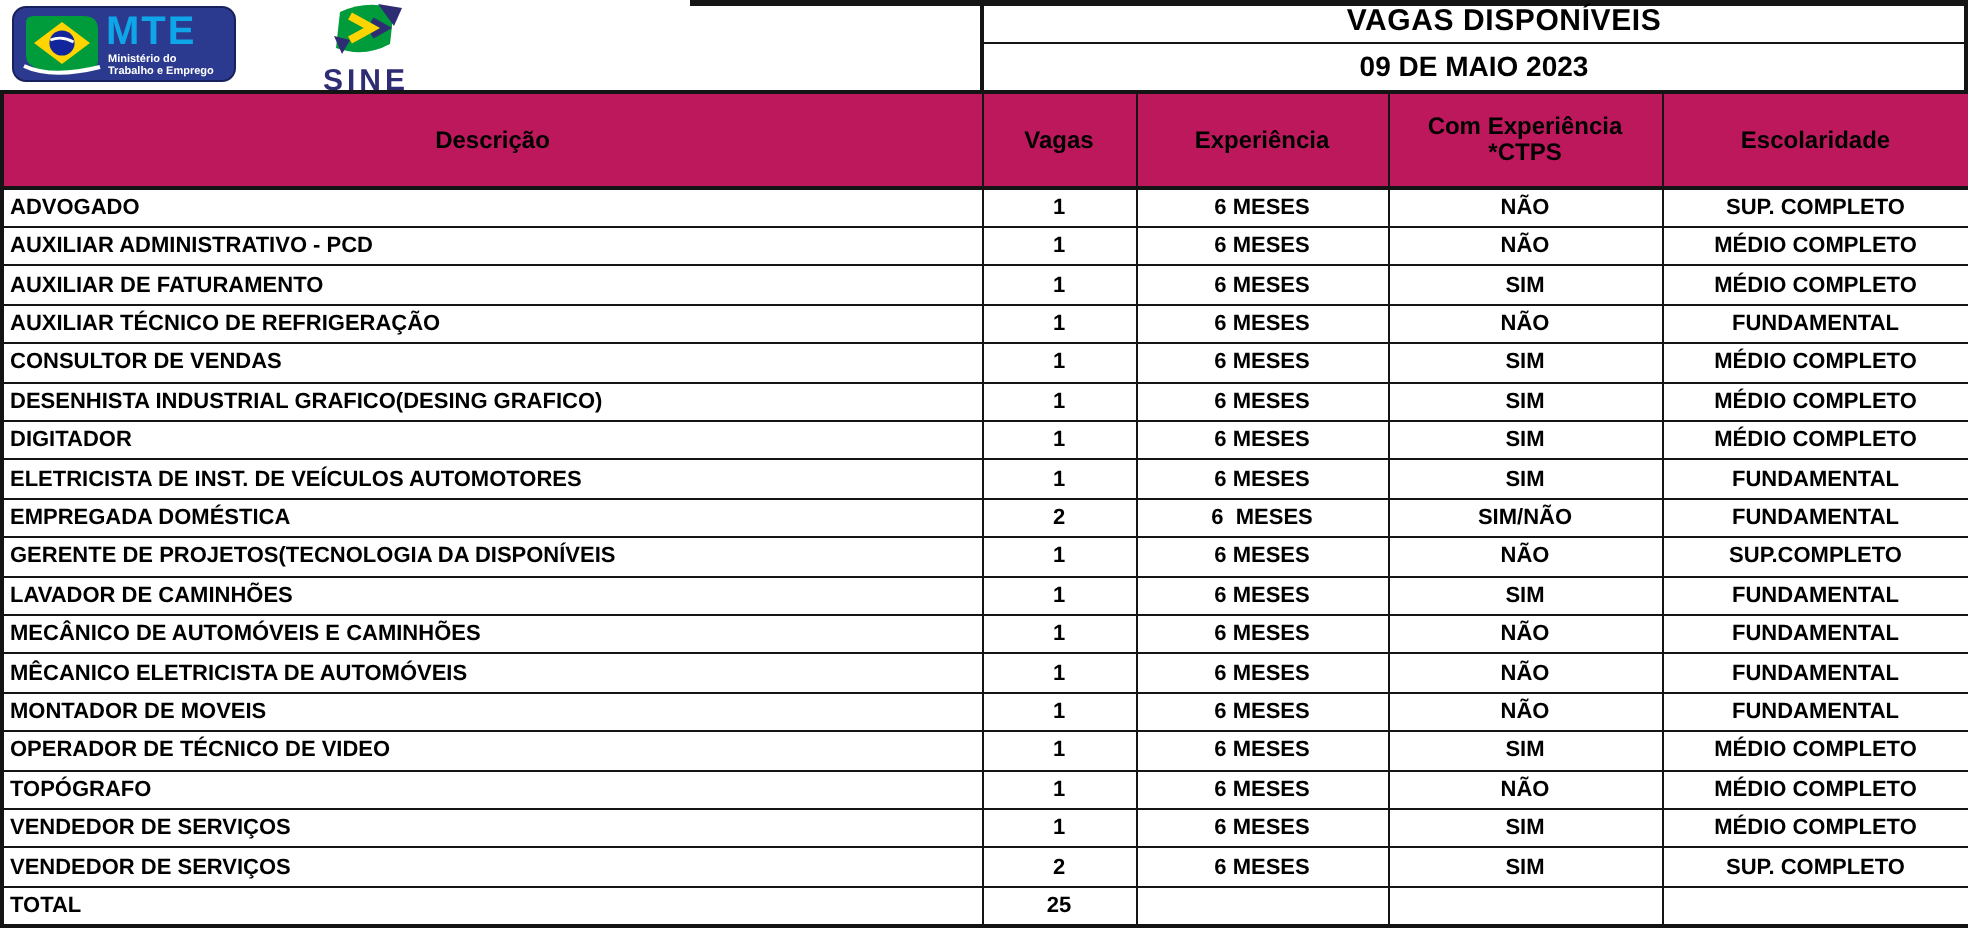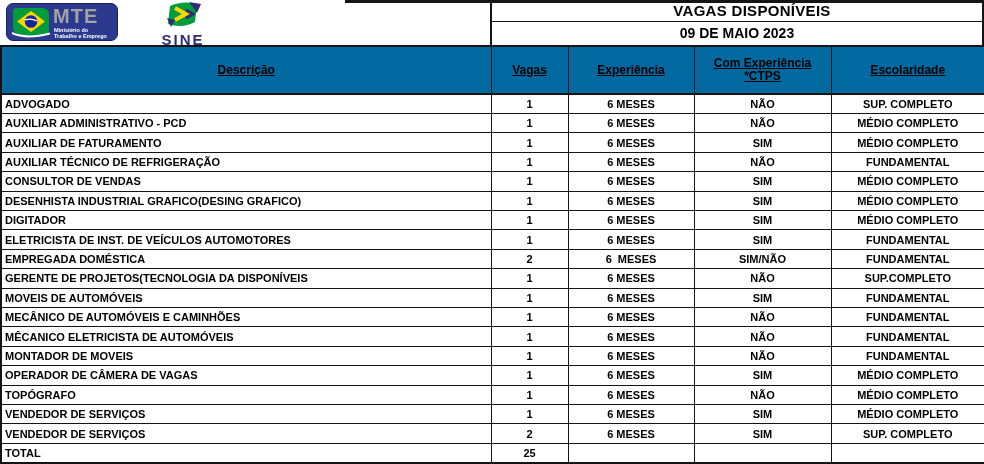--- a/index.html
+++ b/index.html
@@ -10,42 +10,42 @@
   }
 
   
   .top-rule { position:absolute; left:345px; top:0; width:639px; height:3px; background:#141414; }
 
   
   .mte-logo { position:absolute; left:6px; top:3px; width:112px; height:38px;
               background:#2b3a8f; border-radius:7px; border:1px solid #17225c; }
   .mte-flag { position:absolute; left:3px; top:2px; }
   .mte-acronym { position:absolute; left:46px; top:1px; font-size:20px; line-height:22px;
-                 color:#a3a3a3; letter-spacing:1px; }
+                 color:#0ea5e9; letter-spacing:1px; }
   .mte-caption { position:absolute; left:47px; top:23px; font-size:5.5px; line-height:6px; color:#fff; }
   .sine-logo { position:absolute; left:153px; top:1px; width:60px; height:44px; text-align:center; }
   .sine-name { font-size:15px; line-height:14px; color:#2e2d74; letter-spacing:2px; }
   .sine-bar { margin:1px auto 0; width:44px; height:4px; background:#2e2d74; }
 
   
   .title-box { position:absolute; left:490px; top:0; width:494px; height:45px;
                border-left:2px solid #141414; border-right:2px solid #141414; }
   .title-row { height:22px; display:flex; align-items:center; justify-content:center;
                border-bottom:1px solid #141414; font-size:15px; letter-spacing:.3px;padding-left:30px; }
   .date-row  { height:22px; display:flex; align-items:center; justify-content:center;
                font-size:14px; }
 
   
   table.vac { position:absolute; left:0; top:45px; width:984px; height:419px;
               border-collapse:collapse; table-layout:fixed;
               border:2px solid #141414; }
   table.vac th {
-    background:#0369a1; border:1px solid #141414;
+    background:#be185d; border:1px solid #141414;
     border-top-width:2px; border-bottom-width:2px;
-    font-size:12px; line-height:13px; text-align:center; vertical-align:middle;text-decoration:underline;
+    font-size:12px; line-height:13px; text-align:center; vertical-align:middle;
   }
   table.vac thead tr { height:48px; }
   table.vac td {
     border:1px solid #141414; font-size:11px; line-height:12px;
     text-align:center; vertical-align:middle; white-space:pre-wrap; overflow:hidden;
   }
   table.vac tbody tr { height:16px; }
   table.vac td.c-desc { text-align:left; padding-left:3px; }
   .th-l2 { display:block; }
 </style>
@@ -191,21 +191,21 @@
 
     <tr>
       <td class="c-desc">GERENTE DE PROJETOS(TECNOLOGIA DA DISPONÍVEIS</td>
       <td>1</td>
       <td>6 MESES</td>
       <td>NÃO</td>
       <td>SUP.COMPLETO</td>
     </tr>
 
     <tr>
-      <td class="c-desc">MOVEIS DE AUTOMÓVEIS</td>
+      <td class="c-desc">LAVADOR DE CAMINHÕES</td>
       <td>1</td>
       <td>6 MESES</td>
       <td>SIM</td>
       <td>FUNDAMENTAL</td>
     </tr>
 
     <tr>
       <td class="c-desc">MECÂNICO DE AUTOMÓVEIS E CAMINHÕES</td>
       <td>1</td>
       <td>6 MESES</td>
@@ -223,21 +223,21 @@
 
     <tr>
       <td class="c-desc">MONTADOR DE MOVEIS</td>
       <td>1</td>
       <td>6 MESES</td>
       <td>NÃO</td>
       <td>FUNDAMENTAL</td>
     </tr>
 
     <tr>
-      <td class="c-desc">OPERADOR DE CÂMERA DE VAGAS</td>
+      <td class="c-desc">OPERADOR DE TÉCNICO DE VIDEO</td>
       <td>1</td>
       <td>6 MESES</td>
       <td>SIM</td>
       <td>MÉDIO COMPLETO</td>
     </tr>
 
 
 
 
 

